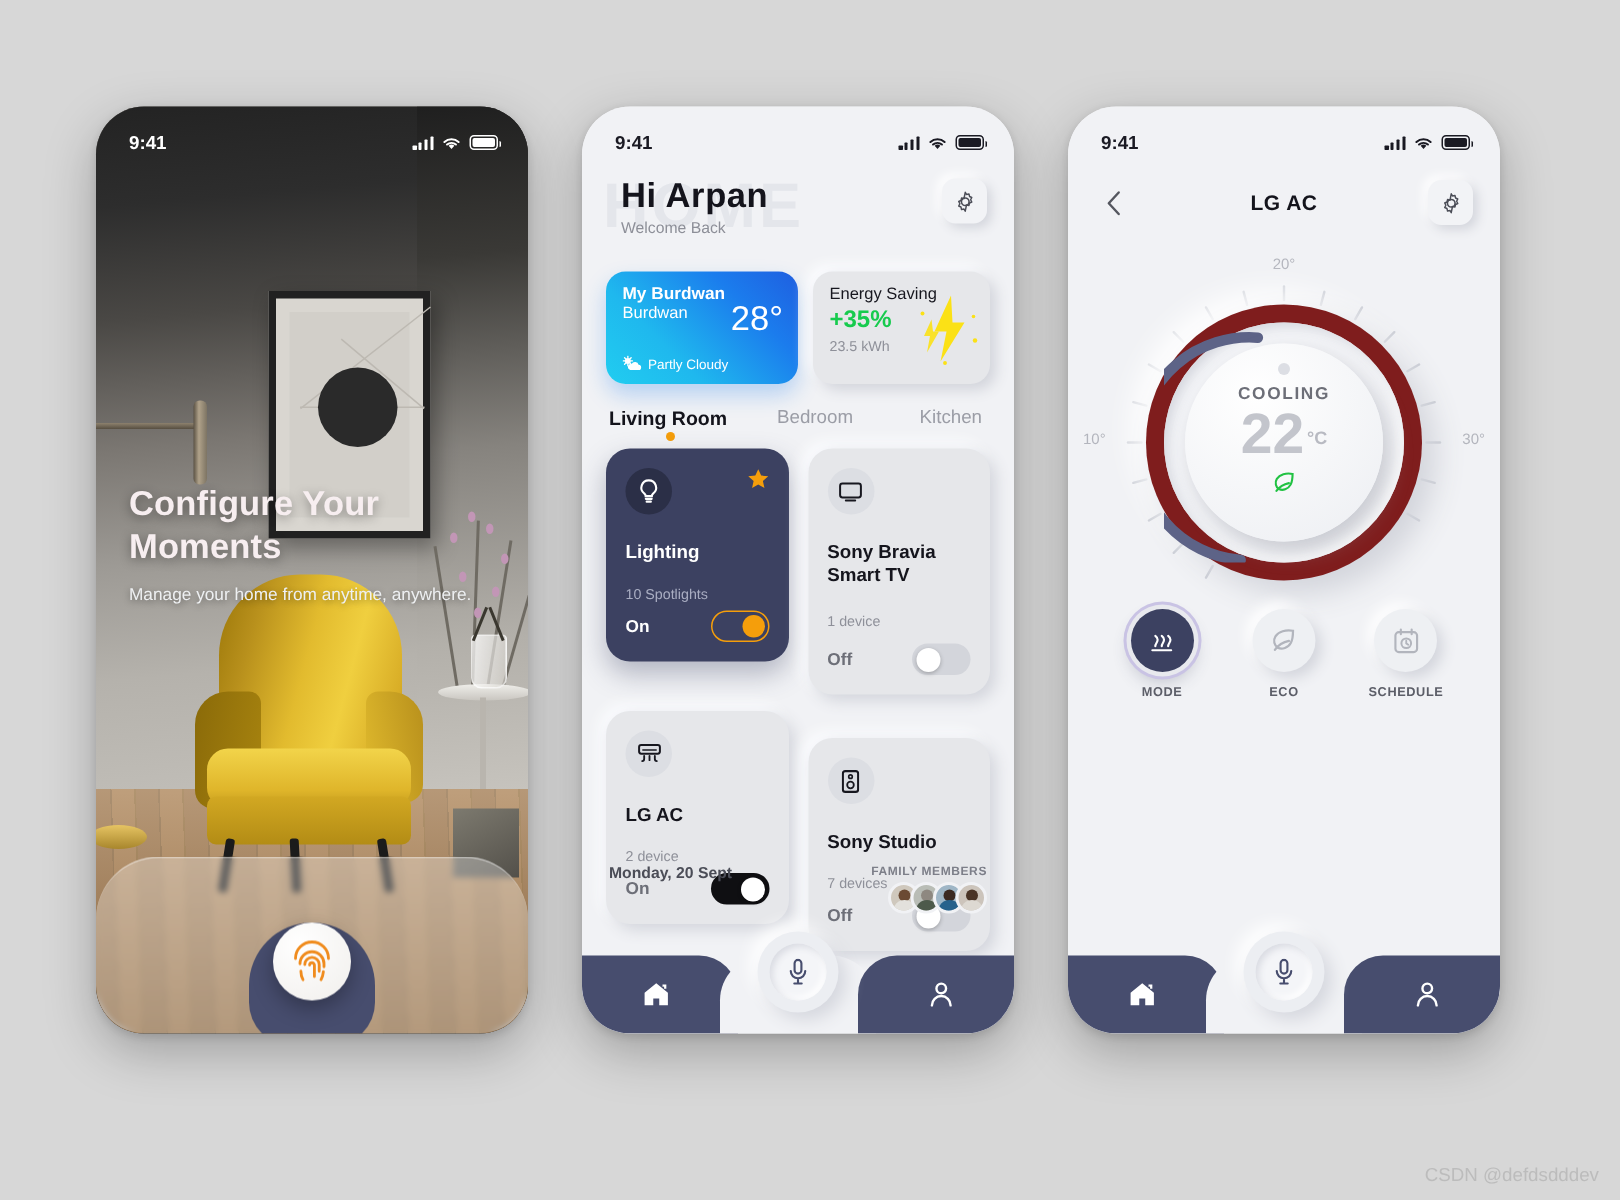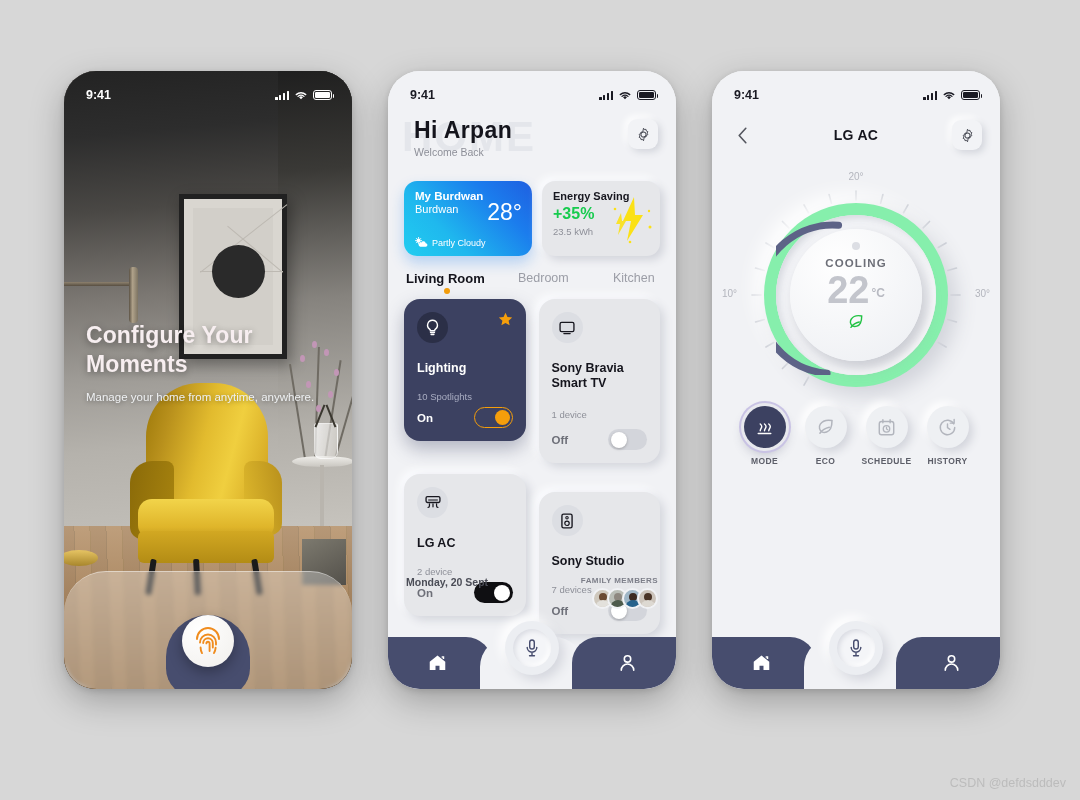--- a/index.html
+++ b/index.html
@@ -202,21 +202,21 @@
     color:#fff; box-shadow: 0 7px 14px rgba(31,126,237,.28);
   }
   .card-weather .t1 { font-size:11.5px; font-weight:bold; }
   .card-weather .t2 { font-size:11px; margin-top:1px; }
   .card-weather .deg { position:absolute; right:10px; top:18px; font-size:23px; font-weight:400; }
   .card-weather .cond { position:absolute; left:11px; bottom:8px; font-size:9px; display:flex; align-items:center; gap:4px; }
   .card-energy {
     flex:1; height:75px; border-radius:13px; position:relative; padding:9px 11px;
     background:#e6e7ea; box-shadow: 4px 4px 9px #d2d4db, -4px -4px 9px #fcfdff;
   }
-  .card-energy .t1 { font-size:11px; font-weight:bold; color:#17171f; }
+  .card-energy .t1 { font-size:11px; font-weight:normal; color:#17171f; }
   .card-energy .pct { font-size:16px; font-weight:bold; color:#17cb4e; margin-top:3px; }
   .card-energy .kwh { font-size:9.5px; color:#8e9099; margin-top:3px; }
   .bolt { position:absolute; right:6px; top:10px; }
 
   .tabs { position:absolute; left:18px; right:14px; top:200px; display:flex; }
   .tab { font-size:12.5px; color:#9b9da6; position:relative; }
   .tab:nth-child(1){ flex:0 0 112px; font-weight:bold; color:#13131b; font-size:13px; }
   .tab:nth-child(2){ flex:0 0 95px; }
   .tab .dot {
     position:absolute; left:38px; top:17px; width:6px; height:6px; border-radius:50%; background:#f59e0b;
@@ -290,21 +290,21 @@
   .back-btn { width:24px; height:24px; display:flex; align-items:center; justify-content:center; z-index:2; }
 
   .dial-wrap { position:absolute; left:50%; transform:translateX(-50%); top:116px;
     width:216px; height:216px; }
   .dial-label { position:absolute; font-size:10px; color:#b3b5bd; }
   .dial-label.top { left:50%; transform:translateX(-50%); top:-16px; }
   .dial-label.left { left:-26px; top:101px; }
   .dial-label.right { right:-26px; top:101px; }
   .dial-outer {
     position:absolute; left:16px; top:16px; width:184px; height:184px; border-radius:50%;
-    background:#86efac;
+    background:#7f1d1d;
     box-shadow: 9px 9px 20px #d2d4db, -9px -9px 20px #ffffff;
   }
   .dial-mid {
     position:absolute; left:12px; top:12px; right:12px; bottom:12px; border-radius:50%;
     background:#f3f4f7;
     box-shadow: inset 3px 3px 7px #d6d8df, inset -3px -3px 7px #ffffff;
   }
   .dial-face {
     position:absolute; left:14px; top:14px; right:14px; bottom:14px; border-radius:50%;
     background: radial-gradient(circle at 36% 26%,#ffffff,#eceef2);
@@ -754,30 +754,20 @@
         <div class="mode-circ">
           <svg width="19" height="19" viewBox="0 0 20 20">
             <rect x="2.4" y="3.6" width="15.2" height="14" rx="2.4" fill="none" stroke="#b2b5bd" stroke-width="1.5"></rect>
             <path d="M6.2 1.8v3.2M13.8 1.8v3.2" stroke="#b2b5bd" stroke-width="1.5" stroke-linecap="round"></path>
             <circle cx="10" cy="11.4" r="3.4" fill="none" stroke="#b2b5bd" stroke-width="1.4"></circle>
             <path d="M10 9.6v1.9l1.4.9" stroke="#b2b5bd" stroke-width="1.3" fill="none" stroke-linecap="round"></path>
           </svg>
         </div>
         <div class="mode-lbl">SCHEDULE</div>
       </div>
-      <div class="mode-item">
-        <div class="mode-circ">
-          <svg width="19" height="19" viewBox="0 0 20 20">
-            <path d="M16.6 6.2A7.6 7.6 0 1 0 17.6 10" fill="none" stroke="#b2b5bd" stroke-width="1.5" stroke-linecap="round"></path>
-            <path d="M13 5.4h4V1.6" fill="none" stroke="#b2b5bd" stroke-width="1.5" stroke-linecap="round" stroke-linejoin="round"></path>
-            <path d="M10 6.2v4l2.6 1.7" fill="none" stroke="#b2b5bd" stroke-width="1.5" stroke-linecap="round"></path>
-          </svg>
-        </div>
-        <div class="mode-lbl">HISTORY</div>
-      </div>
     </div>
 
 
 
     <div class="botnav">
       <div class="side l">
         <svg width="19" height="18" viewBox="0 0 20 19">
           <path d="M10 1.6 1.8 8.3V17h6.1v-4.6h4.2V17h6.1V8.3z" fill="#fff"></path>
           <path d="M14.4 3.2h1.9v2.2" stroke="#fff" stroke-width="1.6"></path>
         </svg>

